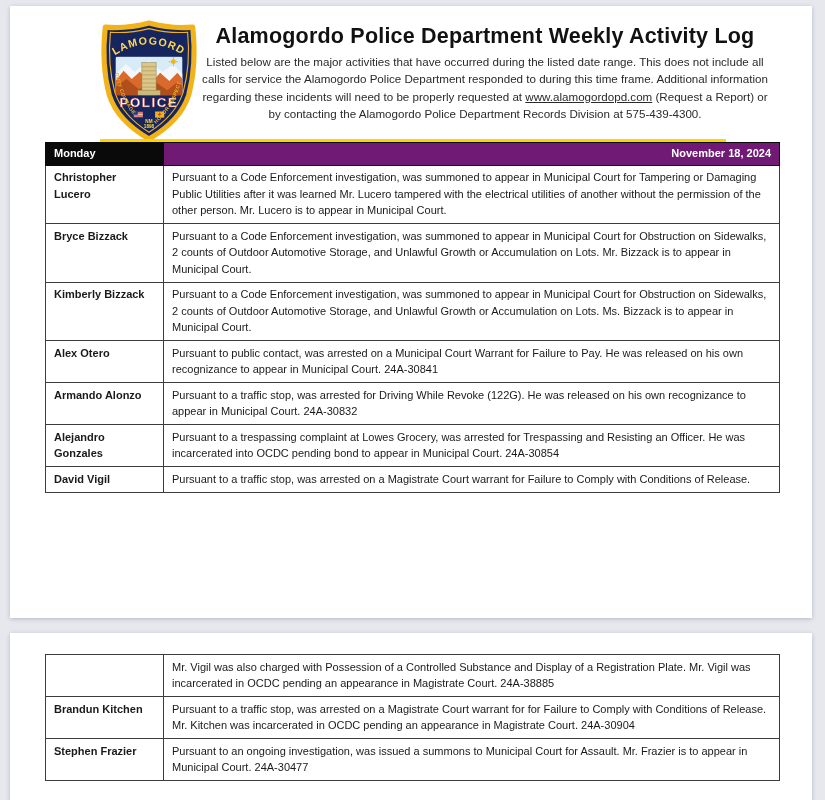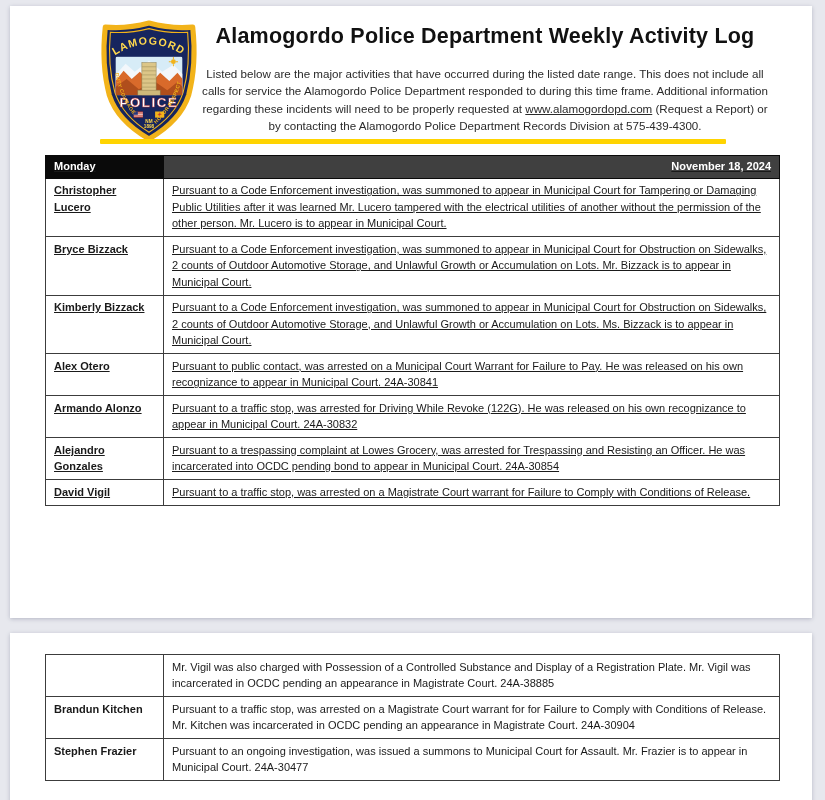--- a/index.html
+++ b/index.html
@@ -20,40 +20,40 @@
   #page2 { top:633px; height:180px; }
 
   
   .badge-wrap { position:absolute; left:88px; top:14px; width:102px; height:122px; }
   .header-text {
     position:absolute; left:180px; top:18px; width:590px;
     text-align:center;
   }
   .doc-title {
     font-size:21.5px; font-weight:bold; letter-spacing:0.2px;
-    color:#111111; margin-bottom:16px; white-space:nowrap;
+    color:#111111; margin-bottom:4px; white-space:nowrap;
   }
   .doc-intro {
     font-size:11.6px; line-height:1.5; color:#2a2a2a;
     max-width:566px; margin:0 auto;
   }
   .doc-intro a { color:#2a2a2a; text-decoration:underline;text-align:right; }
   .doc-intro .it { }
   .yellow-rule {
     position:absolute; left:90px; top:133px; width:626px; height:5px;
     border-radius:1px;
   }
 
   
   table.log {
     position:absolute; left:35px; width:735px;
     border-collapse:collapse; table-layout:fixed;
     font-size:11px;
   }
-  #page1 table.log { top:149px;text-decoration:underline; }
+  #page1 table.log { top:136px; }
   #page2 table.log { top:21px; }
   table.log col.c-name { width:118px; }
   table.log thead th {
     background:#0a0a0a; color:#ffffff; font-weight:bold;
     font-size:11px; padding:4px 8px; line-height:1.25;
     border:1px solid #0a0a0a; text-align:left;
   }
   table.log thead th.th-date { text-align:right; }
   table.log td {
     border:1px solid #3c3c3c; vertical-align:top;
@@ -141,21 +141,21 @@
   <div class="yellow-rule" style="background: rgb(255, 212, 0);"></div>
 
   <table class="log">
     <colgroup>
         <col class="c-name">
         <col>
       </colgroup>
     <thead>
       <tr>
         <th style="background: rgb(10, 10, 10);">Monday</th>
-        <th class="th-date" style="background: #404040;">November 18, 2024</th>
+        <th class="th-date" style="background: #701a75;">November 18, 2024</th>
       </tr>
     </thead>
     <tbody>
         <tr>
           <td class="name-cell">Christopher Lucero</td>
           <td class="desc-cell">Pursuant to a Code Enforcement investigation, was summoned to appear in Municipal Court for Tampering or Damaging Public Utilities after it was learned Mr. Lucero tampered with the electrical utilities of another without the permission of the other person. Mr. Lucero is to appear in Municipal Court.</td>
         </tr>
         <tr>
           <td class="name-cell">Bryce Bizzack</td>
           <td class="desc-cell">Pursuant to a Code Enforcement investigation, was summoned to appear in Municipal Court for Obstruction on Sidewalks, 2 counts of Outdoor Automotive Storage, and Unlawful Growth or Accumulation on Lots. Mr. Bizzack is to appear in Municipal Court.</td>

